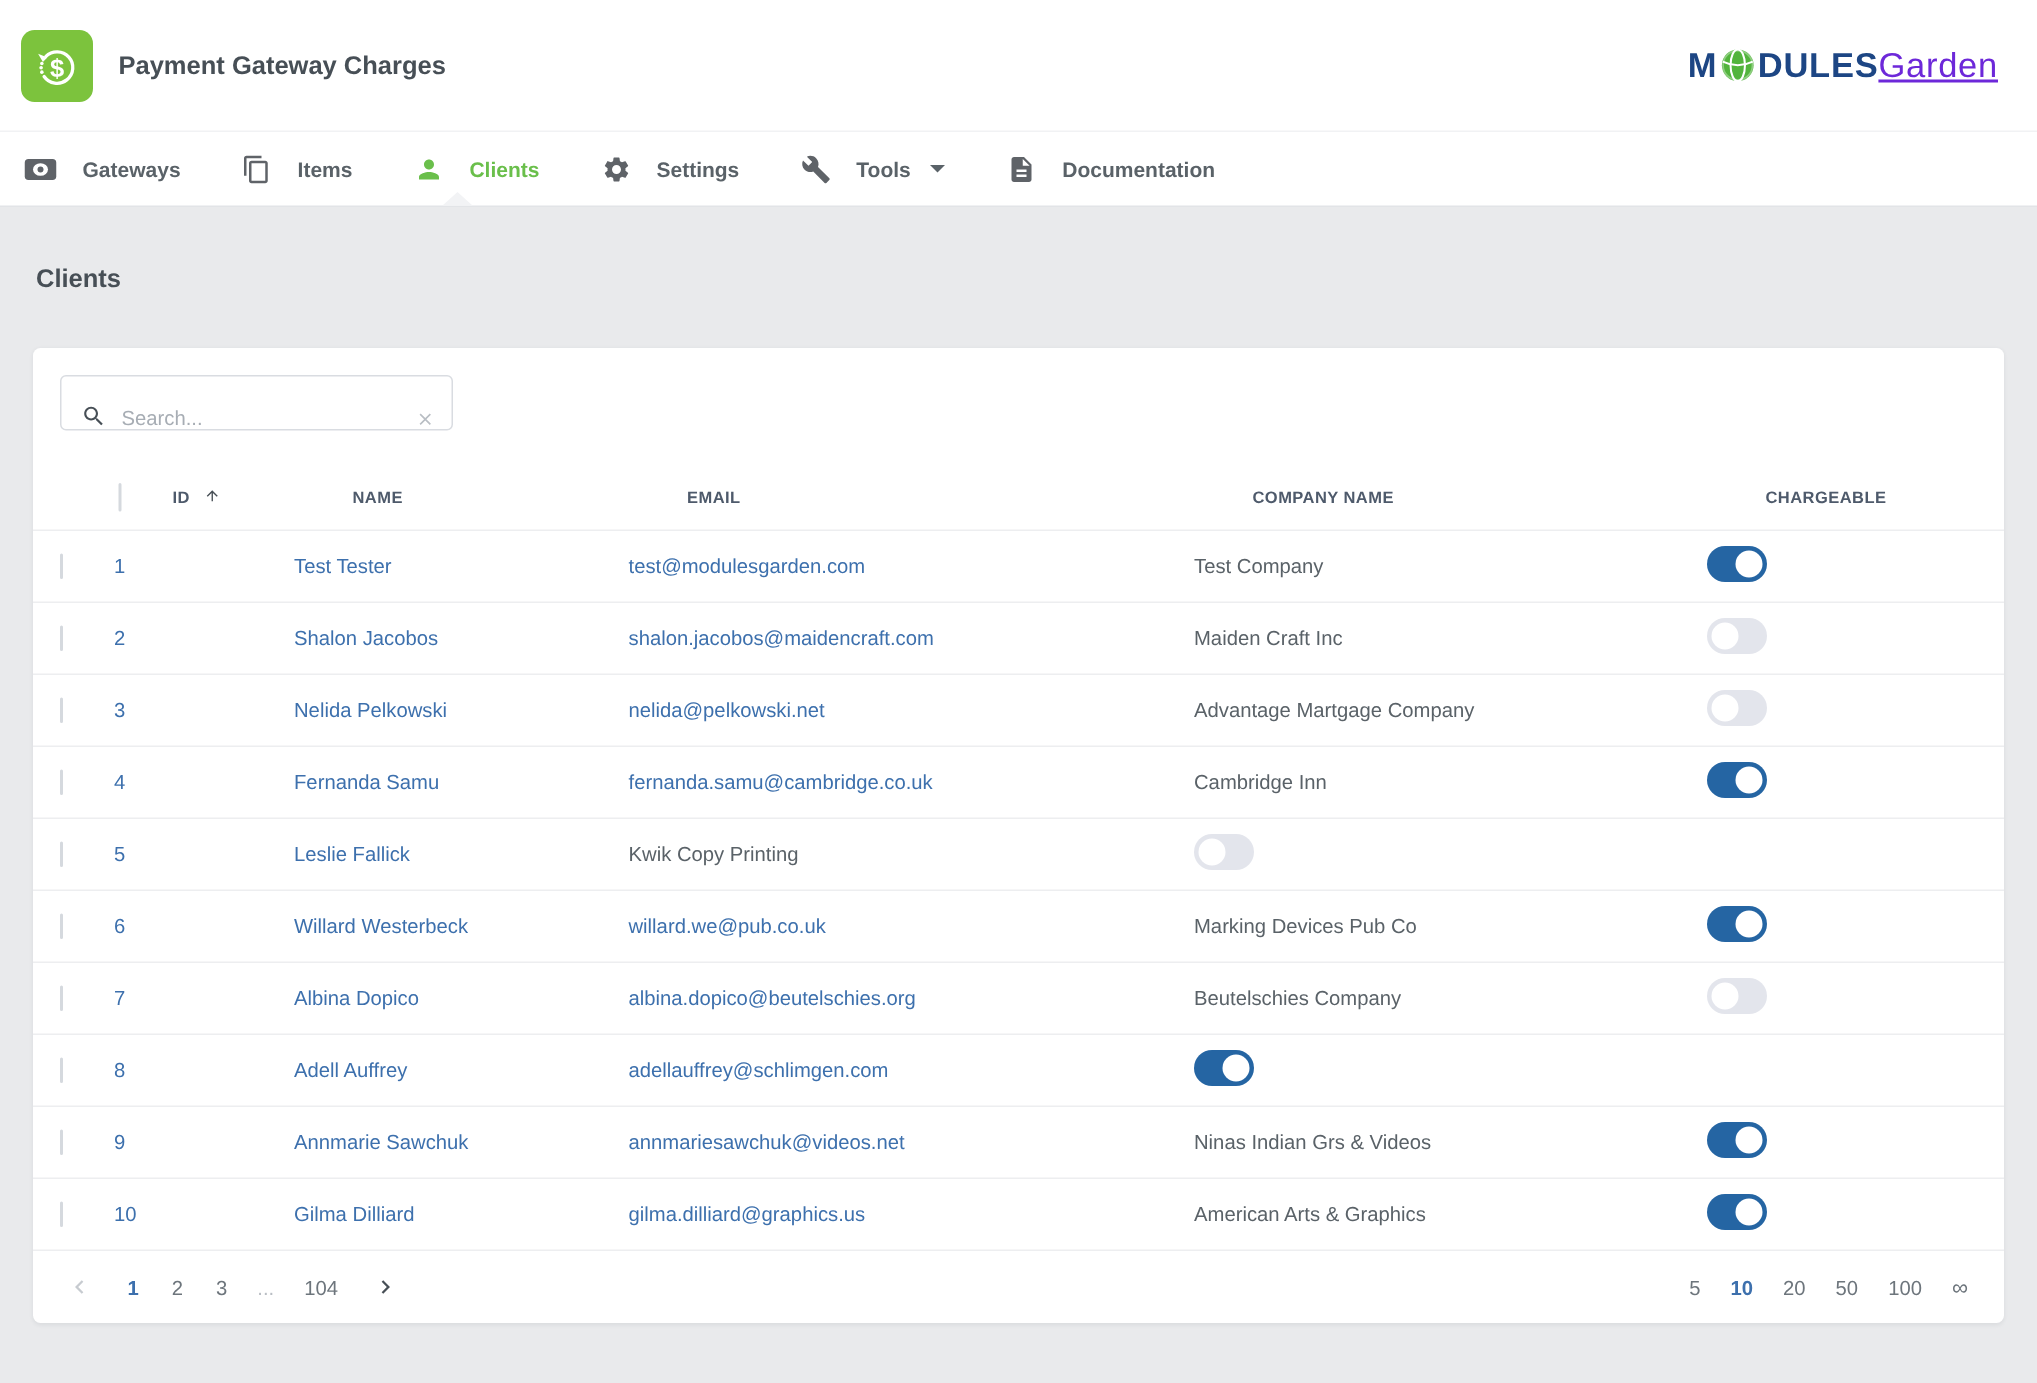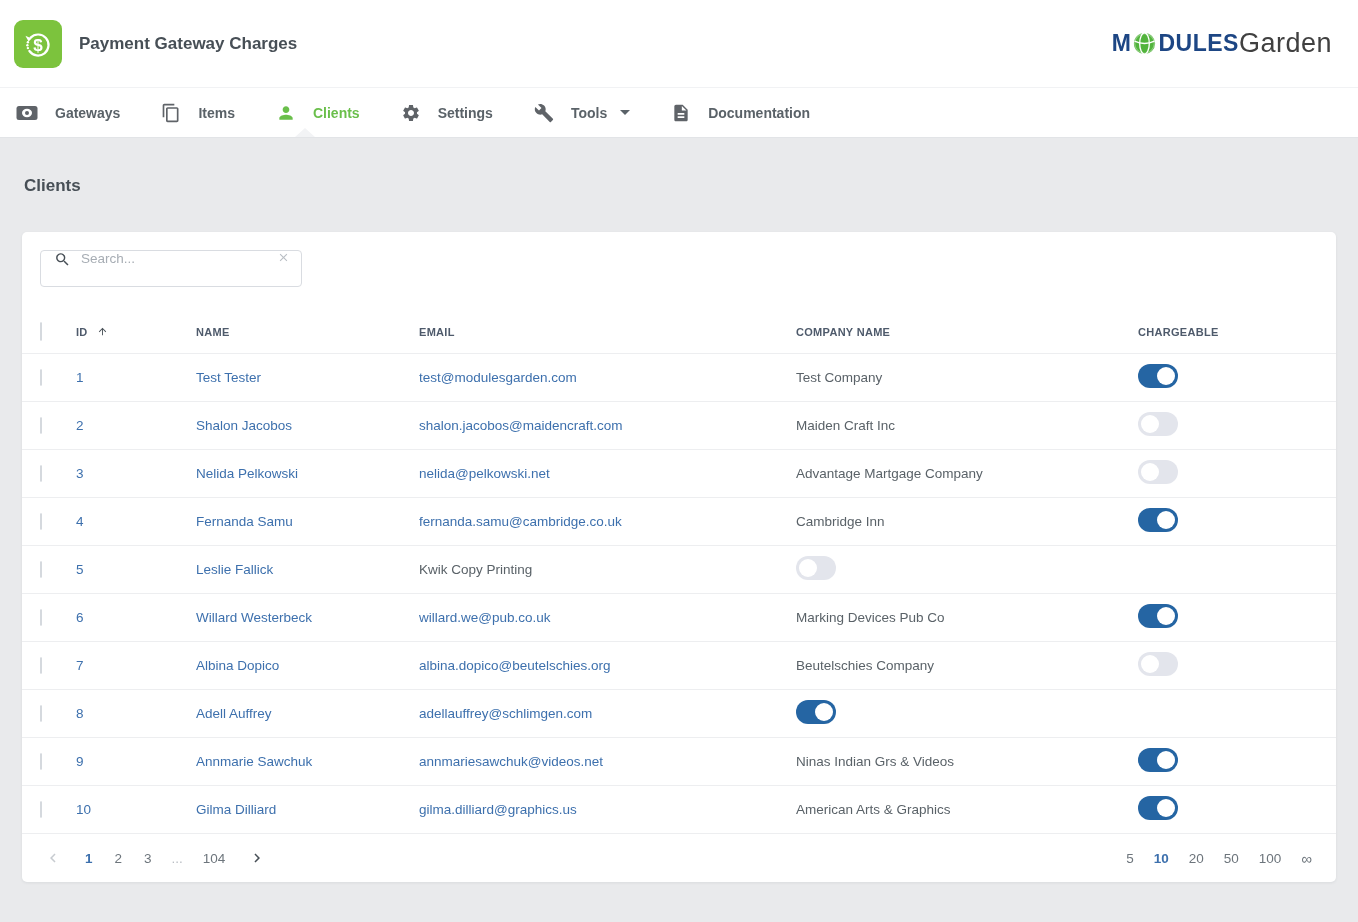--- a/index.html
+++ b/index.html
@@ -16,21 +16,21 @@
     padding:0 26px 0 14px; border-bottom:1px solid #f1f2f4;
   }
   .app-icon {
     width:48px; height:48px; border-radius:9px; background:#7cc33d;
     display:flex; align-items:center; justify-content:center; flex:0 0 auto;
   }
   .header-title { margin-left:17px; font-size:17px; font-weight:bold; color:#474f56; }
   .brand-logo { margin-left:auto; display:flex; align-items:center; }
   .brand-dark { font-size:23px; font-weight:bold; color:#1d4684; letter-spacing:.5px; }
   .brand-globe { margin:0 1px; position:relative; top:2px; }
-  .brand-green { font-size:27px; font-weight:normal; color:#404040; letter-spacing:.5px; }
+  .brand-green { font-size:23px; font-weight:normal; color:#6d28d9; letter-spacing:.5px;text-decoration:underline; }
   
   .navbar {
     height:50px; background:#fff; border-bottom:1px solid #e2e4e7;
     display:flex; align-items:center; padding-left:16px; position:relative;
   }
   .nav-item {
     display:flex; align-items:center; gap:17px; margin-right:41px;
     cursor:pointer; height:100%;
   }
   .nav-label { font-size:14px; font-weight:bold; color:#5a6268; }
@@ -49,36 +49,36 @@
   .content { padding:0 22px; }
   .page-title { font-size:17px; font-weight:bold; color:#474f56; margin:38px 0 36px 2px; }
   .card {
     background:#fff; border-radius:5px; box-shadow:0 1px 3px rgba(40,50,60,.08);
     padding-top:18px;
   }
   
   .search-box {
     margin:0 18px 24px 18px; width:262px; height:37px;
     border:1px solid #d9dce1; border-radius:4px;
-    display:flex; align-items:flex-start; background:#fff;
+    display:flex; align-items:flex-end; background:#fff;
   }
   .search-box .sicon { margin:0 10px 0 13px; display:flex; }
   .search-input {
     border:none; outline:none; flex:1; font-size:13.5px; color:#474f56;
     font-family:"Liberation Sans", sans-serif; min-width:0; background:transparent;
   }
   .search-input::placeholder { color:#a7adb4; }
   .search-clear { margin-right:11px; display:flex; cursor:pointer; }
   
   .grid-row {
     display:grid;
     grid-template-columns:36px 120px 223px 377px 342px 1fr;
     align-items:center; padding:0 18px;
   }
-  .thead { height:42px; }
+  .thead { height:42px;margin-left:39px; }
   .col-label {
     font-size:11px; font-weight:bold; color:#4e5a6b; letter-spacing:.3px;
     display:flex; align-items:center; gap:9px;
   }
   .checkbox {
     width:18px; height:18px; border:1px solid #d5d9de; border-radius:3px;
     background:#fff; cursor:pointer;
   }
   .trow { height:48px; border-top:1px solid #edeef0; font-size:13.5px; }
   .link { color:#3d70ad; cursor:pointer; }

